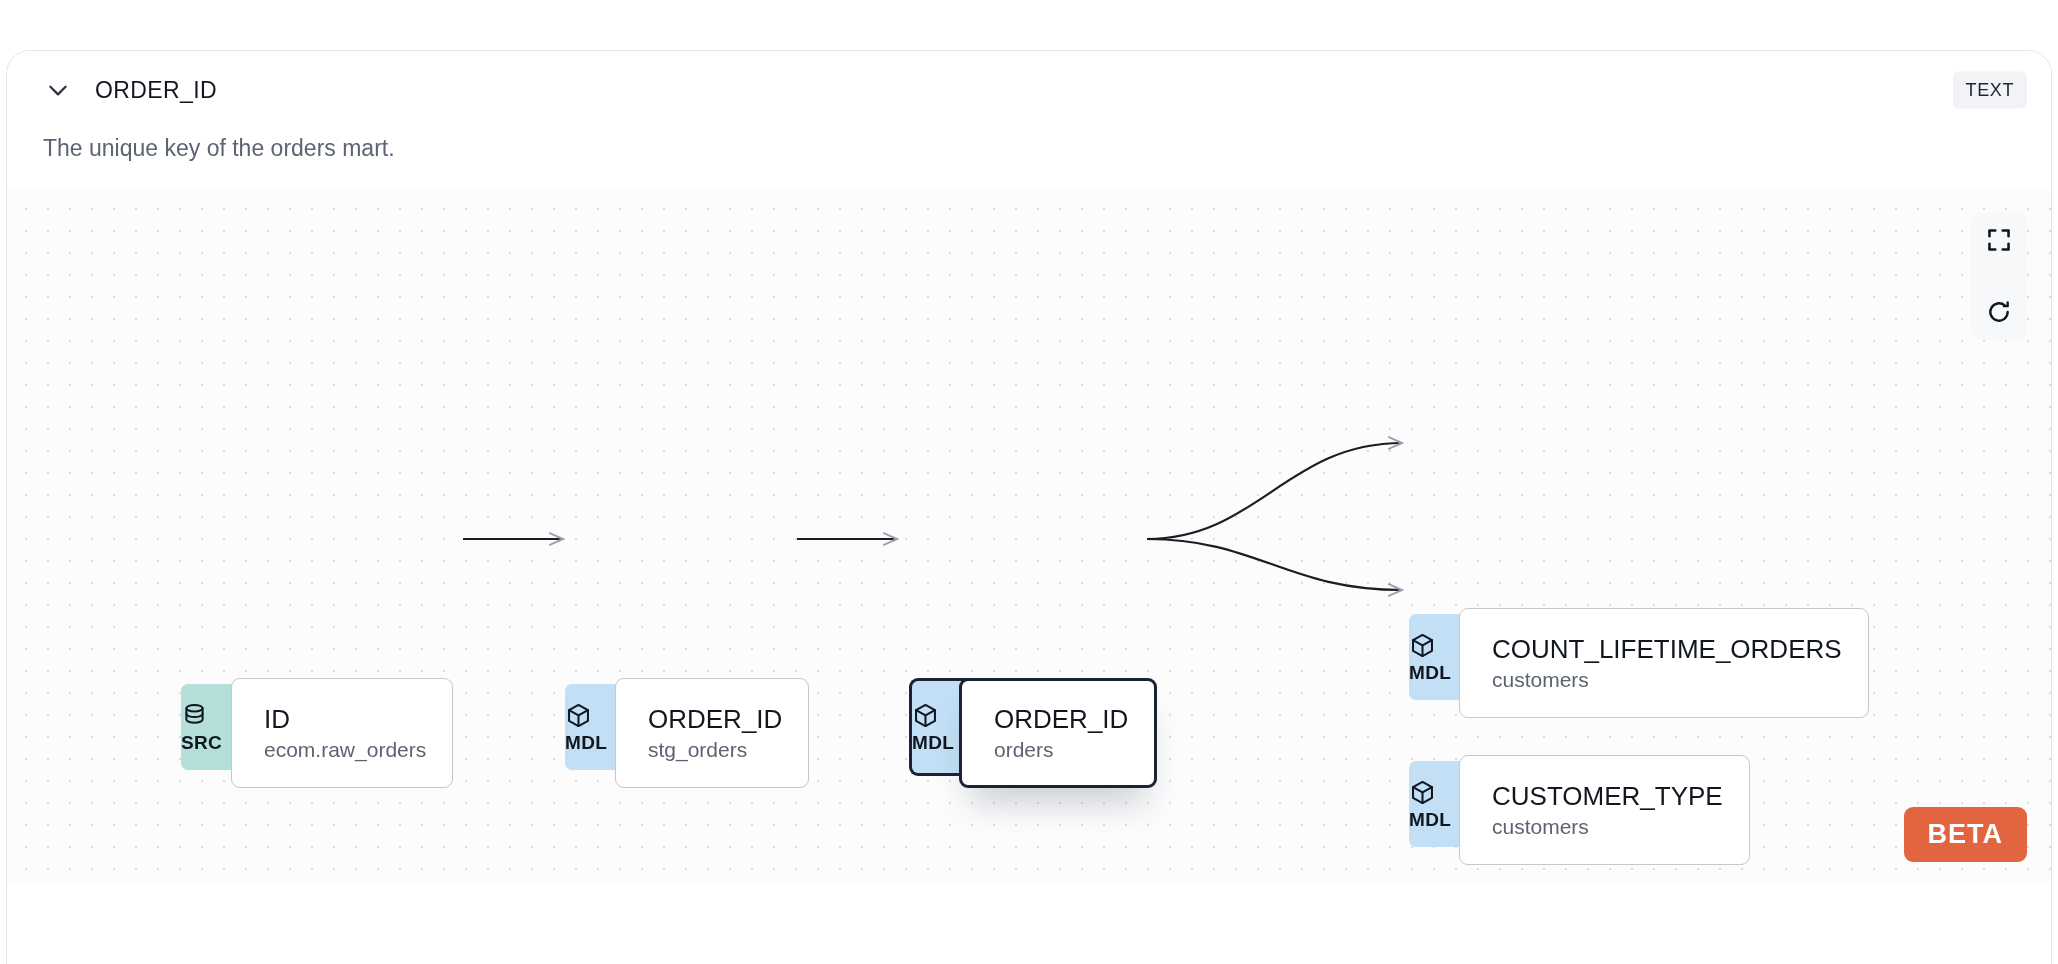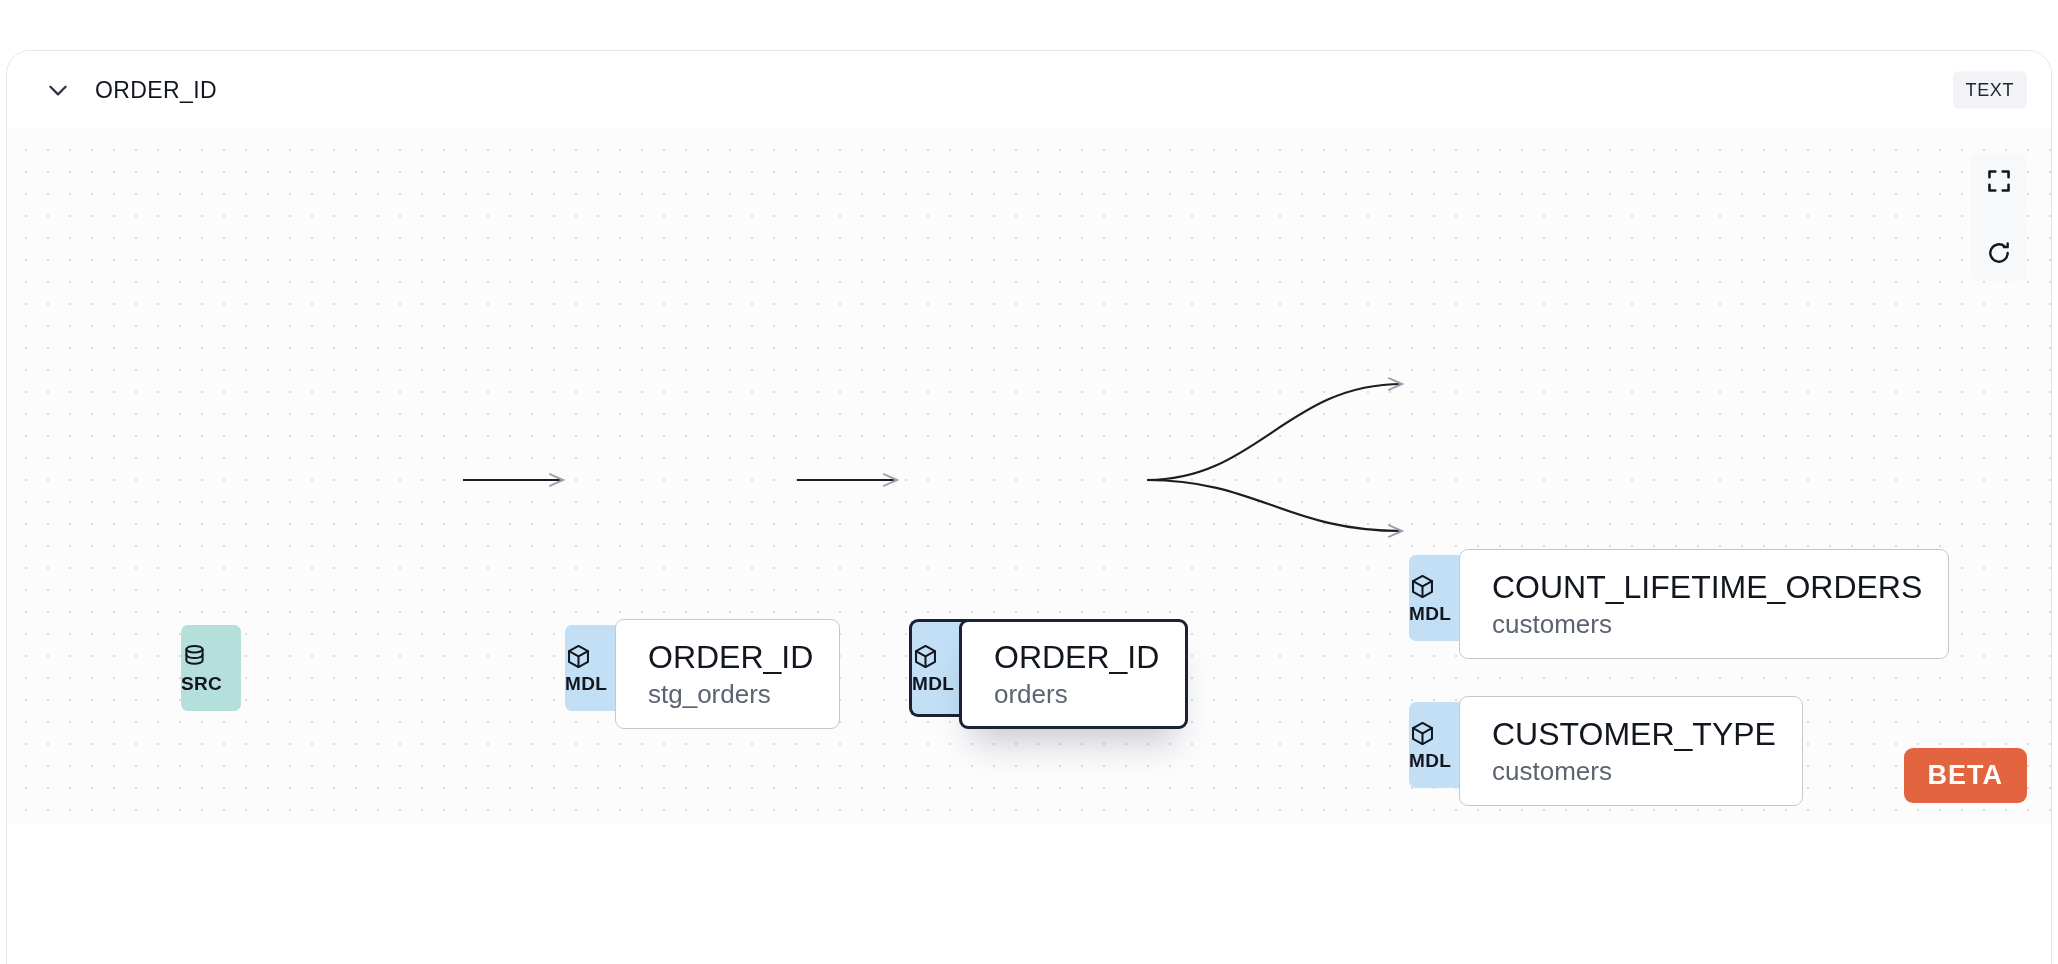--- a/index.html
+++ b/index.html
@@ -169,28 +169,28 @@
     display: flex;
     flex-direction: column;
     justify-content: center;
     gap: 5px;
     position: relative;
     z-index: 2;
     min-width: 0;
   }
 
   .node-name {
-    font-size: 32px;
+    font-size: 26px;
     color: #11161f;
     white-space: nowrap;
     line-height: 1.1;
   }
 
   .node-sub {
-    font-size: 26px;
+    font-size: 21px;
     color: #5c6371;
     white-space: nowrap;
     line-height: 1.1;
   }
 
   
   .node.selected .node-badge {
     border: 3px solid #1a2233;
     border-right: none;
     border-radius: 9px 0 0 9px;
@@ -254,20 +254,21 @@
   <div class="header">
     <div class="chevron-btn">
       <svg width="26" height="26" viewBox="0 0 24 24" fill="none" stroke="#2c3340" stroke-width="2.1" stroke-linecap="round" stroke-linejoin="round">
         <polyline points="5 9 12 16 19 9"></polyline>
       </svg>
     </div>
     <div class="col-title">ORDER_ID</div>
     <div class="type-badge">TEXT</div>
   </div>
 
+  <div class="description">The unique key of the orders mart.</div>
 
 
   <div class="canvas">
 
     <svg class="edges-svg" viewBox="0 0 2044 694" preserveAspectRatio="none">
       <defs>
         <marker id="arrow" viewBox="0 0 10 10" refX="9" refY="5" markerWidth="7" markerHeight="7" orient="auto-start-reverse">
           <path d="M 0 1 L 9 5 L 0 9" fill="none" stroke="#9aa1ac" stroke-width="1.3"></path>
         </marker>
       </defs>
@@ -282,20 +283,24 @@
     </svg>
 
     <div class="node" style="left:174px; top:490px;">
       <div class="node-badge src">
         <svg width="27" height="27" viewBox="0 0 24 24" fill="none" stroke="#11161f" stroke-width="1.8" stroke-linecap="round" stroke-linejoin="round">
           <ellipse cx="12" cy="5.5" rx="7.2" ry="2.9"></ellipse>
           <path d="M4.8 5.5 v5 c0 1.6 3.2 2.9 7.2 2.9 s7.2-1.3 7.2-2.9 v-5"></path>
           <path d="M4.8 10.5 v5 c0 1.6 3.2 2.9 7.2 2.9 s7.2-1.3 7.2-2.9 v-5"></path>
         </svg>
         <span class="badge-label">SRC</span>
+      </div>
+      <div class="node-body">
+        <div class="node-name">ID</div>
+        <div class="node-sub">ecom.raw_orders</div>
       </div>
     </div>
 
     <div class="node" style="left:558px; top:490px;">
       <div class="node-badge mdl">
         <svg width="27" height="27" viewBox="0 0 24 24" fill="none" stroke="#11161f" stroke-width="1.8" stroke-linecap="round" stroke-linejoin="round">
           <path d="M12 2.6 L20.4 7.2 V16.8 L12 21.4 L3.6 16.8 V7.2 Z"></path>
           <path d="M3.6 7.2 L12 11.9 L20.4 7.2"></path>
           <path d="M12 11.9 V21.4"></path>
         </svg>

